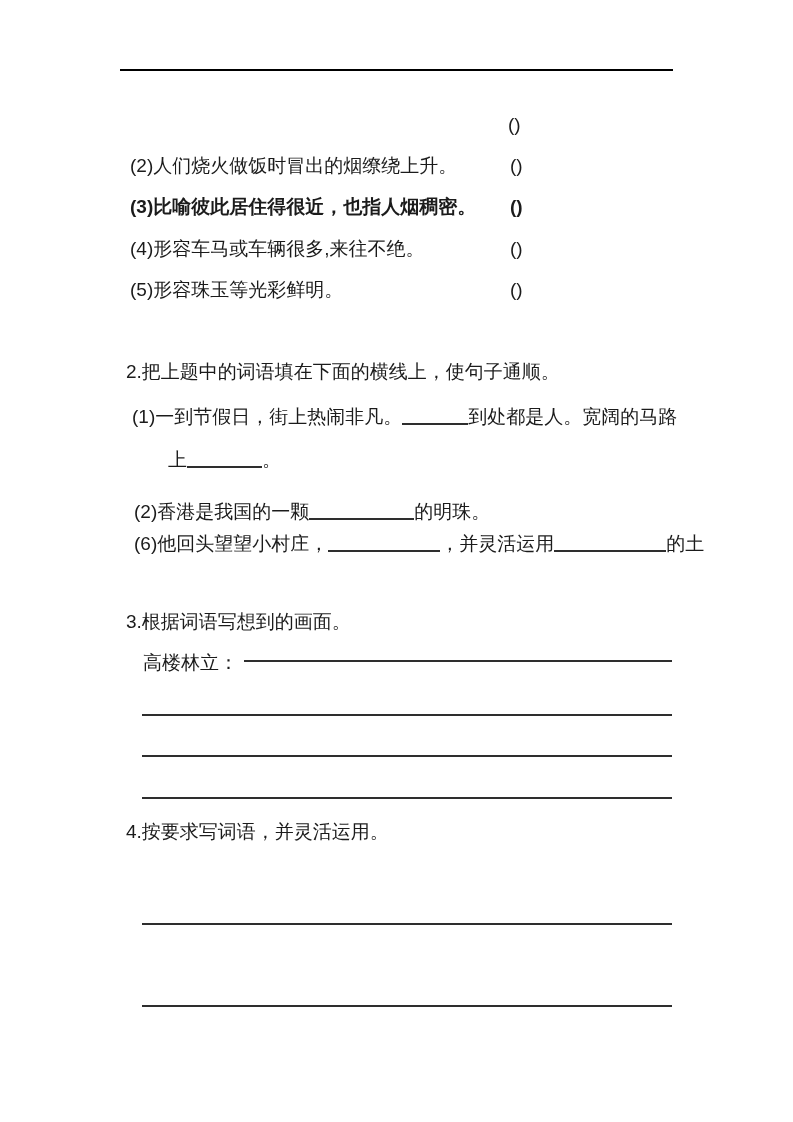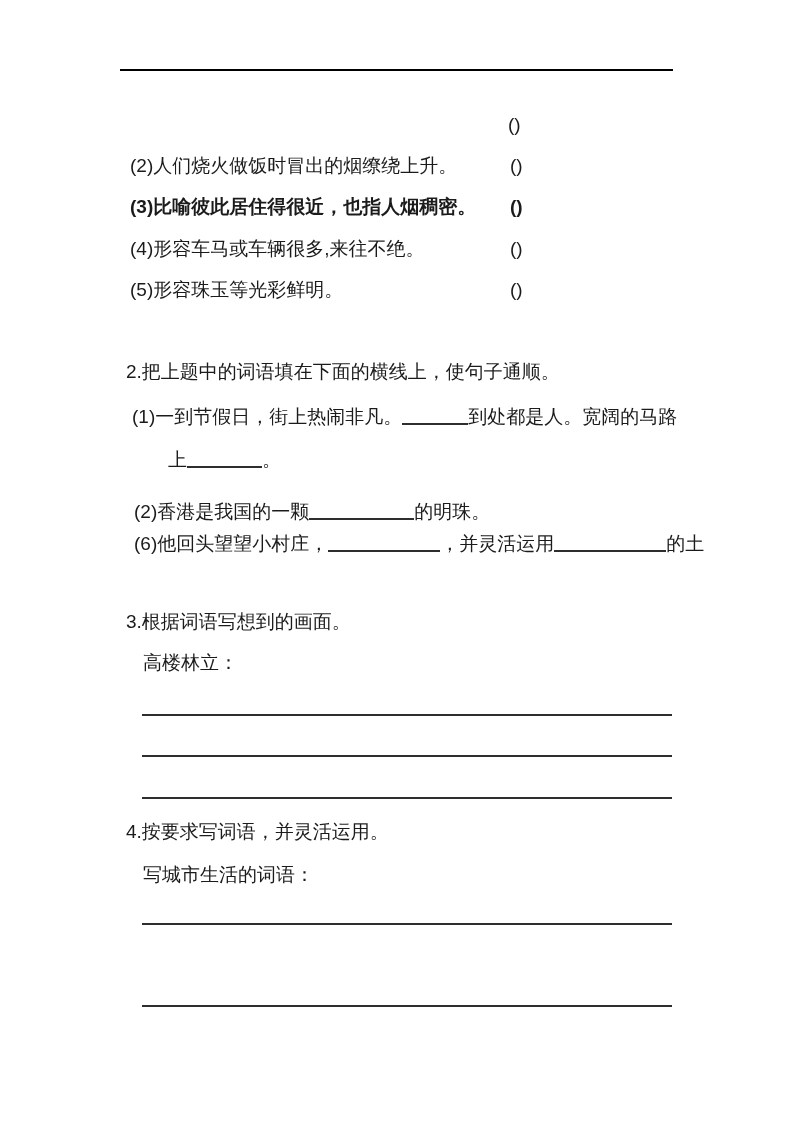--- a/index.html
+++ b/index.html
@@ -22,24 +22,23 @@
     height:17px;
     vertical-align:-2px;
   }
   .b66 { width:66px; }
   .b75 { width:75px; }
   .b105 { width:105px; }
   .b112 { width:112px; }
   .flexline {
     position:absolute;
     display:flex;
-    align-items:flex-start;
+    align-items:center;
     line-height:26px;
     white-space:nowrap;
-    flex-direction:column;
   }
   .flexline .grow {
     flex:1;
     border-bottom:2px solid #2e2e2e;
     margin-bottom:4px;
     margin-left:6px;
     height:0;
   }
   .writeline {
     position:absolute;
@@ -101,23 +100,19 @@
     <span>高楼林立：</span>
     <span class="grow"></span>
   </div>
 
   <div class="writeline" style="left:142px; right:121px; top:714px;"></div>
   <div class="writeline" style="left:142px; right:121px; top:755px;"></div>
   <div class="writeline" style="left:142px; right:121px; top:797px;"></div>
 
   <div class="abs" style="left:126px; top:819px;">4.按要求写词语，并灵活运用。</div>
 
-  <div class="flexline" style="left:143px; right:121px; top:862px;">
-    <span>写城市生活的词语：</span>
-    <span class="grow"></span>
-  </div>
 
   <div class="writeline" style="left:142px; right:121px; top:923px;"></div>
 
 
   <div class="writeline" style="left:142px; right:121px; top:1005px;"></div>
 
 </div>
 
 </body></html>

